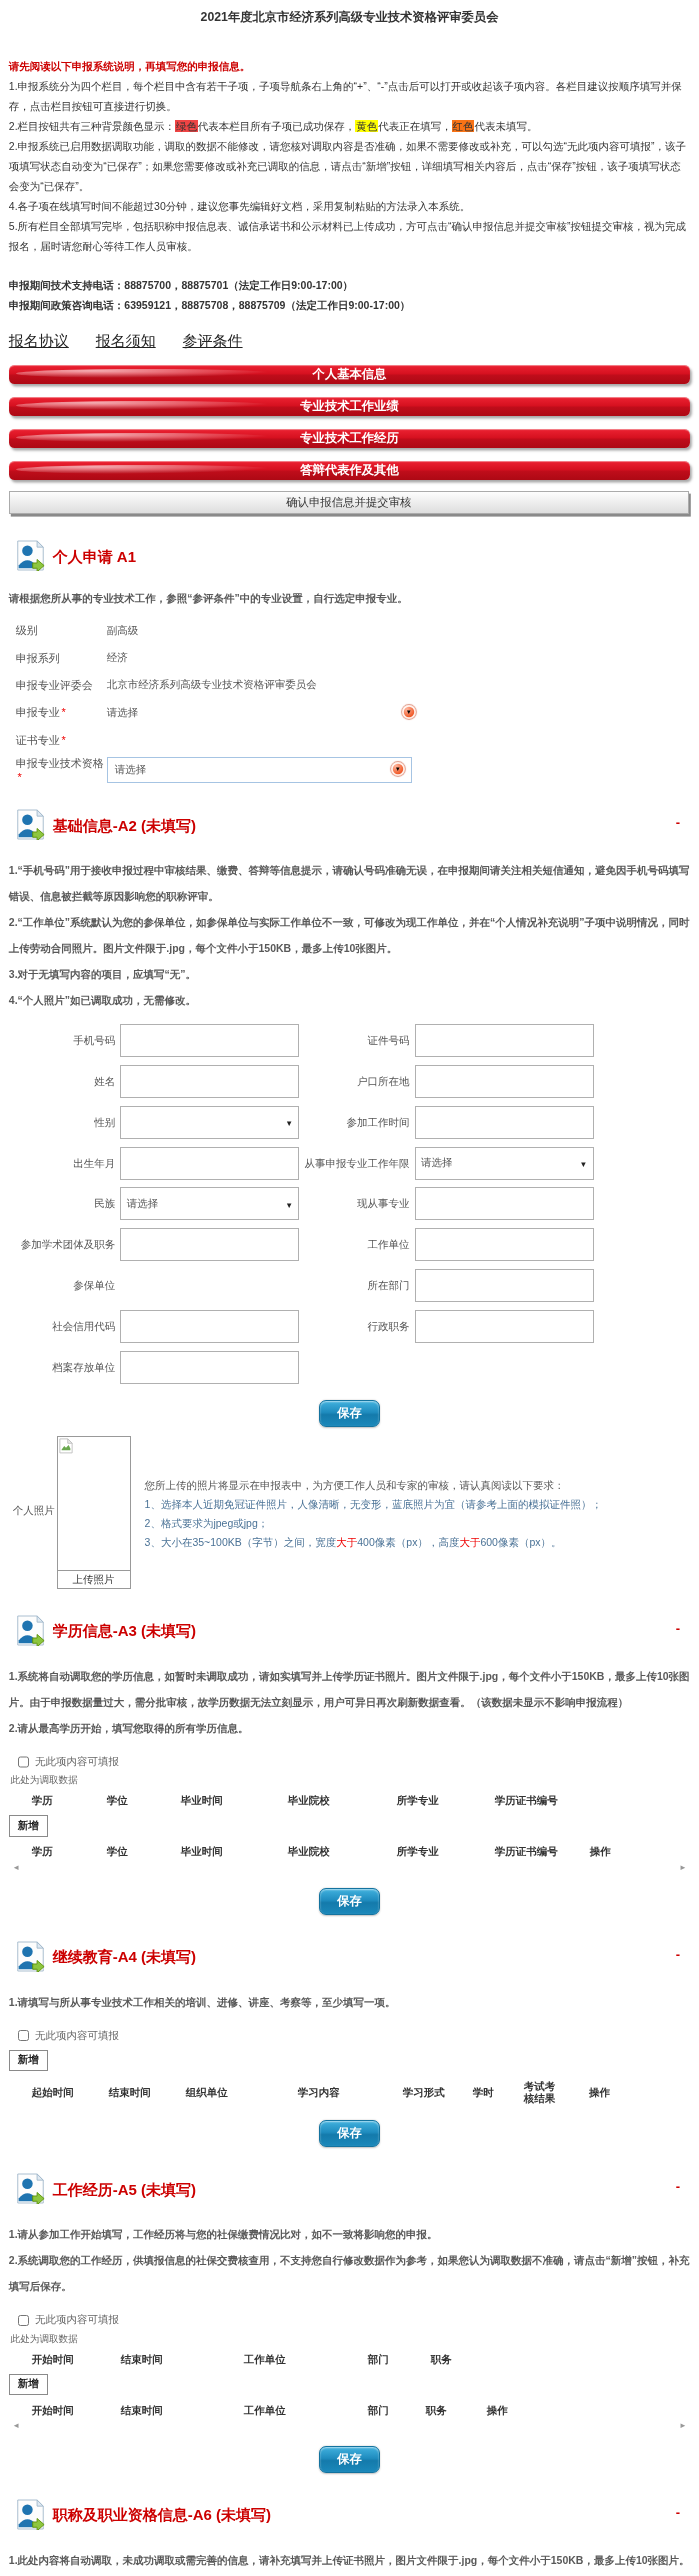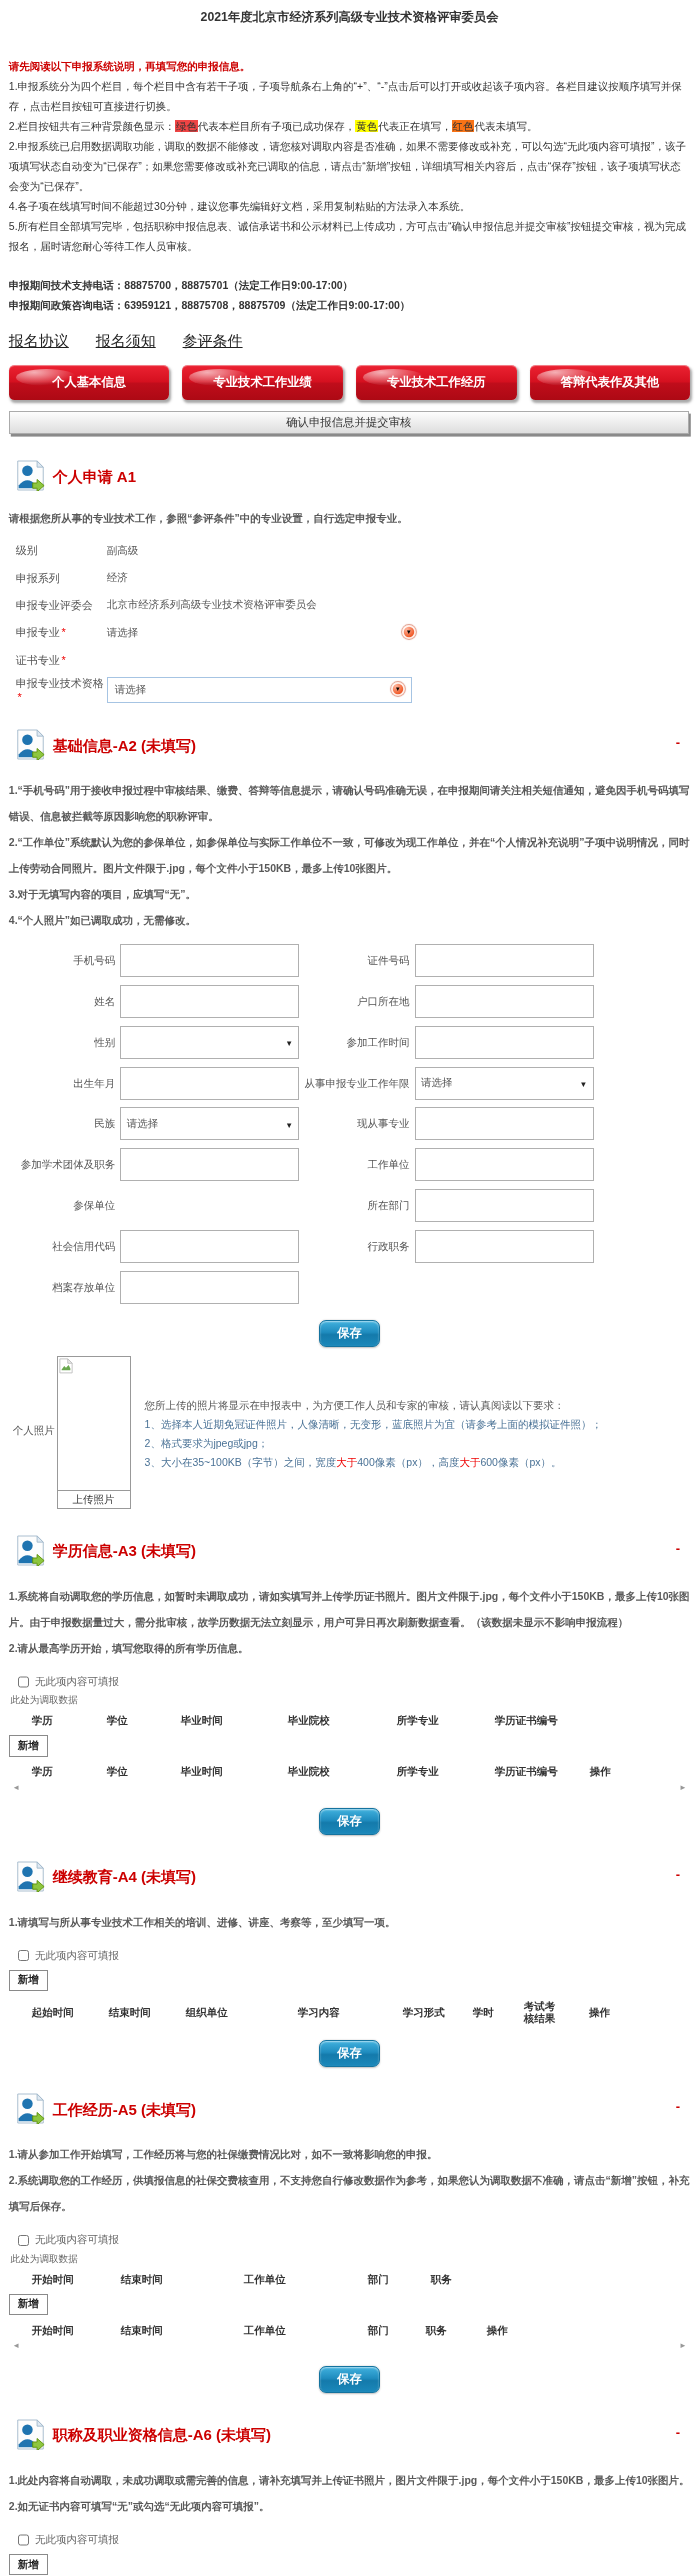--- a/index.html
+++ b/index.html
@@ -14,21 +14,21 @@
   .hl-green{background:#ef4444;padding:0 0.9px;}
   .hl-yellow{background:#ffff00;padding:0 0.9px;}
   .hl-red{background:#f97316;padding:0 0.9px;}
 
   .phones{padding:0 8.8px;margin-top:19px;}
   .phones p{margin:0;line-height:20px;font-size:10.5px;font-weight:bold;color:#333;}
 
   .tabs{padding:0 8.8px;margin:17.5px 0 7px;}
   .tab{display:inline-block;margin-right:23px;font-size:15px;color:#222;text-decoration:underline;cursor:pointer;}
 
-  .navbtns{display:flex;gap:13px;padding:0 8.8px;margin-top:14px;}
+  .navbtns{display:flex;gap:13px;padding:0 8.8px;margin-top:14px;flex-direction:column;}
   .navbtn{flex:1;height:35px;border:none;border-radius:5.3px;color:#fff;font-size:12.3px;font-weight:bold;cursor:pointer;position:relative;
     background:linear-gradient(#ec2232 0%,#d5101f 48%,#c00d1b 52%,#ad0914 100%);
     box-shadow:inset 0 0.9px 0.9px rgba(255,255,255,.45), 1.8px 2.6px 2.6px rgba(0,0,0,.35);}
   .navbtn::before{content:"";position:absolute;left:7px;top:3.5px;width:38%;height:48%;border-radius:50%;
     background:radial-gradient(ellipse at 30% 20%, rgba(255,255,255,.65), rgba(255,255,255,0) 70%);}
   .confirmbtn{display:block;width:680px;margin:10.5px 8.8px 0;height:23.6px;font-size:11.4px;color:#333;cursor:pointer;
     background:linear-gradient(#fdfdfd,#dedede);border:0.9px solid #ababab;box-shadow:1.8px 2.6px 0 #8a8a8a;}
 
   .section{position:relative;padding:0 8.8px;margin-top:26px;}
   .sec-head{display:flex;align-items:center;gap:7.9px;padding-left:7px;margin-bottom:14px;}

